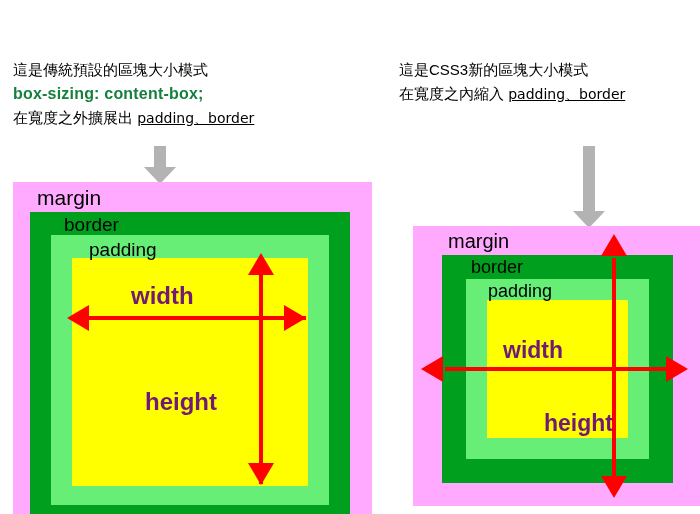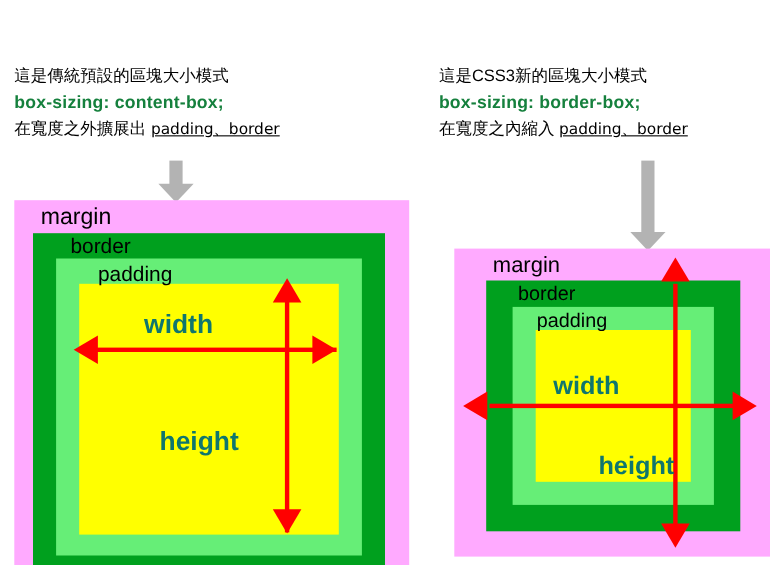--- a/index.html
+++ b/index.html
@@ -52,21 +52,21 @@
   
   .measure{position:absolute;}
   .measure .line-h{position:absolute;background:#ff0000;height:4px;}
   .measure .line-v{position:absolute;background:#ff0000;width:4px;}
   .arrowhead{position:absolute;width:0;height:0;}
   .arrowhead.left{border-top:13px solid transparent;border-bottom:13px solid transparent;border-right:22px solid #ff0000;}
   .arrowhead.right{border-top:13px solid transparent;border-bottom:13px solid transparent;border-left:22px solid #ff0000;}
   .arrowhead.up{border-left:13px solid transparent;border-right:13px solid transparent;border-bottom:22px solid #ff0000;}
   .arrowhead.down{border-left:13px solid transparent;border-right:13px solid transparent;border-top:22px solid #ff0000;}
 
-  .dimlabel{position:absolute;font-weight:bold;color:#0f766e;white-space:nowrap;}
+  .dimlabel{position:absolute;font-weight:bold;color:#701a75;white-space:nowrap;}
 
   
   #diagram-left{left:13px;top:142px;width:359px;height:372px;}
   #diagram-left .border-box{left:17px;top:30px;width:320px;height:316px;}
   #diagram-left .padding-box{left:38px;top:53px;width:278px;height:270px;}
   #diagram-left .content-box{left:59px;top:76px;width:236px;height:228px;}
   #dl-label-margin{left:24px;top:4px;font-size:21px;}
   #dl-label-border{left:51px;top:32px;font-size:19px;}
   #dl-label-padding{left:76px;top:57px;font-size:19px;}
   #dl-h-line{left:61px;top:134px;width:232px;}
@@ -101,21 +101,20 @@
 <div class="stage">
 
   <div class="caption" id="caption-left">
     <div class="line">這是傳統預設的區塊大小模式</div>
     <div class="line code">box-sizing: content-box;</div>
     <div class="line"><span>在寬度之外擴展出</span>&nbsp;<span class="en">padding、border</span></div>
   </div>
 
   <div class="caption" id="caption-right">
     <div class="line">這是CSS3新的區塊大小模式</div>
-    <div class="line code">box-sizing: border-box;</div>
     <div class="line"><span>在寬度之內縮入</span>&nbsp;<span class="en">padding、border</span></div>
   </div>
 
   <div class="gray-arrow" id="gray-arrow-left">
     <div class="shaft"></div>
     <div class="head"></div>
   </div>
   <div class="gray-arrow" id="gray-arrow-right">
     <div class="shaft"></div>
     <div class="head"></div>

